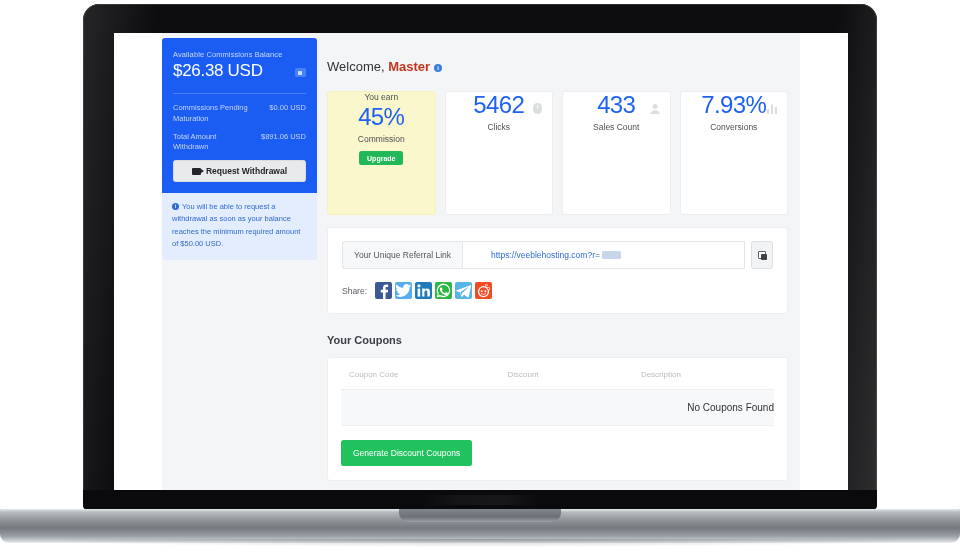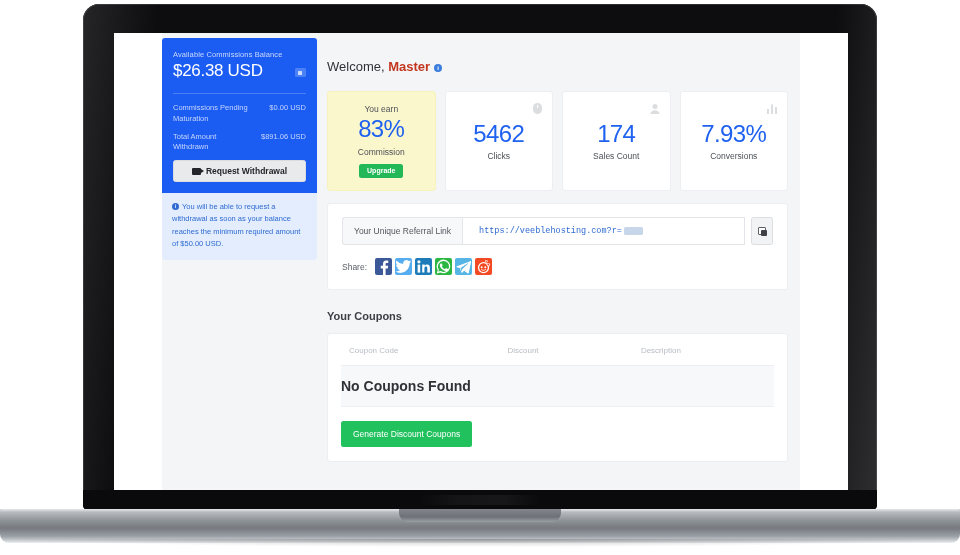--- a/index.html
+++ b/index.html
@@ -127,24 +127,24 @@
   .welcome .name { color:#c2361f; font-weight:700; }
   .welcome .info-dot {
     display:inline-block; width:8px; height:8px; border-radius:50%;
     background:#3b7ddd; color:#fff; font-size:6px; font-weight:700;
     text-align:center; line-height:8px; margin-left:4px; position:relative; top:-1px;
   }
 
   
   .stats { display:flex; gap:9px; margin-top:17px; }
   .stat {
-    flex:1 1 0; height:100px; border-radius:3px;
+    flex:1 1 0; height:124px; border-radius:3px;
     background:#fff; border:1px solid #eceef1;
     position:relative; display:flex; flex-direction:column;
-    align-items:center; justify-content:center; gap:1px;
+    align-items:center; gap:1px;
   }
   .stat.highlight { background:#fbf7cc; border-color:#f6f1bd; }
   .stat .stat-icon { position:absolute; right:9px; top:9px; opacity:.35; }
   .stat .stat-value { font-size:24px; color:#1f62f0; font-weight:400; letter-spacing:-.6px; line-height:1.1; }
   .stat .stat-caption { font-size:8.5px; color:#4c5056; margin-top:3px; }
   .stat .stat-top { font-size:8.5px; color:#4c5056; margin-bottom:1px; }
   .upgrade-btn {
     margin-top:6px; background:#22b858; color:#fff; font-size:7px; font-weight:700;
     padding:3.5px 8px; border-radius:2.5px; border:none; cursor:pointer;
     font-family:"Liberation Sans", sans-serif;
@@ -153,22 +153,22 @@
   
   .panel { margin-top:12px; background:#fff; border:1px solid #eceef1; border-radius:3px; padding:13px 14px 14px; }
   .ref-row { display:flex; align-items:stretch; height:28px; }
   .ref-label {
     flex:0 0 auto; padding:0 11px; background:#f7f8fa;
     border:1px solid #e3e5e9; border-right:none; border-radius:3px 0 0 3px;
     display:flex; align-items:center; font-size:8.5px; color:#52565c;
   }
   .ref-input {
     flex:1 1 auto; background:#fff; border:1px solid #e3e5e9;
-    display:flex; align-items:center; padding:0 16px;
-    font-size:8.5px; color:#2f6bd1; border-radius:0;font-family:Liberation Mono, monospace;
+    display:flex; align-items:center; padding:0 28px;
+    font-size:8.5px; color:#2f6bd1; border-radius:0;
   }
   .ref-masked { display:inline-block; width:19px; height:8px; background:#c8d6ea; border-radius:1.5px; margin-left:2px; vertical-align:-1px; }
   .copy-btn {
     flex:0 0 auto; width:22px; margin-left:6px;
     background:#f2f3f5; border:1px solid #dcdee2; border-radius:2.5px;
     display:flex; align-items:center; justify-content:center; cursor:pointer;
   }
   .copy-glyph { position:relative; width:9px; height:9px; }
   .copy-glyph::before{content:"";position:absolute;left:0;top:0;width:6px;height:6px;background:#fff;border:1.2px solid #5b5f66;border-radius:1px;}
   .copy-glyph::after{content:"";position:absolute;left:3px;top:3px;width:6px;height:6px;background:#3e4248;border-radius:1px;}
@@ -181,21 +181,21 @@
   
   .section-title { margin-top:20px; font-size:11px; color:#3c4046; font-weight:700; }
   .coupon-panel { margin-top:11px; background:#fff; border:1px solid #eceef1; border-radius:3px; padding:12px 13px 14px; }
   .coupon-head { display:flex; padding:0 8px 10px 8px; border-bottom:1px solid #eceef1; }
   .coupon-head div { font-size:8px; color:#b8bcc2; }
   .ch-code { flex:0 0 38%; }
   .ch-disc { flex:0 0 32%; }
   .ch-desc { flex:1 1 auto; }
   .coupon-empty {
     background:#f7f8fa; border-bottom:1px solid #eff0f3;
-    text-align:left; padding:12px 0; font-size:14px; font-weight:700; color:#2f3237;
+    text-align:right; padding:12px 0; font-size:10px; font-weight:400; color:#2f3237;
   }
   .generate-btn {
     margin-top:14px; background:#21c15e; color:#fff; border:none; border-radius:2.5px;
     font-size:8.5px; font-weight:400; padding:8px 12px; cursor:pointer;
     font-family:"Liberation Sans", sans-serif;
   }
 </style>
 </head>
 <body>
 
@@ -248,21 +248,21 @@
 
           <div class="welcome">
             <span>Welcome,</span>
             <span class="name">Master</span><span class="info-dot">i</span>
           </div>
 
           <div class="stats">
 
             <div class="stat highlight">
               <div class="stat-top">You earn</div>
-              <div class="stat-value">83%</div>
+              <div class="stat-value">45%</div>
               <div class="stat-caption">Commission</div>
               <button class="upgrade-btn">Upgrade</button>
             </div>
 
             <div class="stat">
               <span class="stat-icon">
                 <svg width="11" height="13" viewBox="0 0 11 13">
                     <rect x="1" y="1" width="9" height="11" rx="4.5" fill="#9aa0a6"></rect>
                     <rect x="5" y="3" width="1.2" height="3" rx=".6" fill="#f2f3f5"></rect>
                   </svg>
@@ -271,21 +271,21 @@
               <div class="stat-caption">Clicks</div>
             </div>
 
             <div class="stat">
               <span class="stat-icon">
                 <svg width="12" height="12" viewBox="0 0 12 12">
                     <circle cx="6" cy="3.6" r="2.5" fill="#9aa0a6"></circle>
                     <path d="M1.3 11c.4-2.4 2.3-3.7 4.7-3.7S10.3 8.6 10.7 11z" fill="#9aa0a6"></path>
                   </svg>
               </span>
-              <div class="stat-value">174</div>
+              <div class="stat-value">433</div>
               <div class="stat-caption">Sales Count</div>
             </div>
 
             <div class="stat">
               <span class="stat-icon">
                 <svg width="12" height="12" viewBox="0 0 12 12">
                     <rect x="1" y="6" width="2" height="5" fill="#9aa0a6"></rect>
                     <rect x="5" y="1.5" width="2" height="9.5" fill="#9aa0a6"></rect>
                     <rect x="9" y="4" width="2" height="7" fill="#9aa0a6"></rect>
                   </svg>

